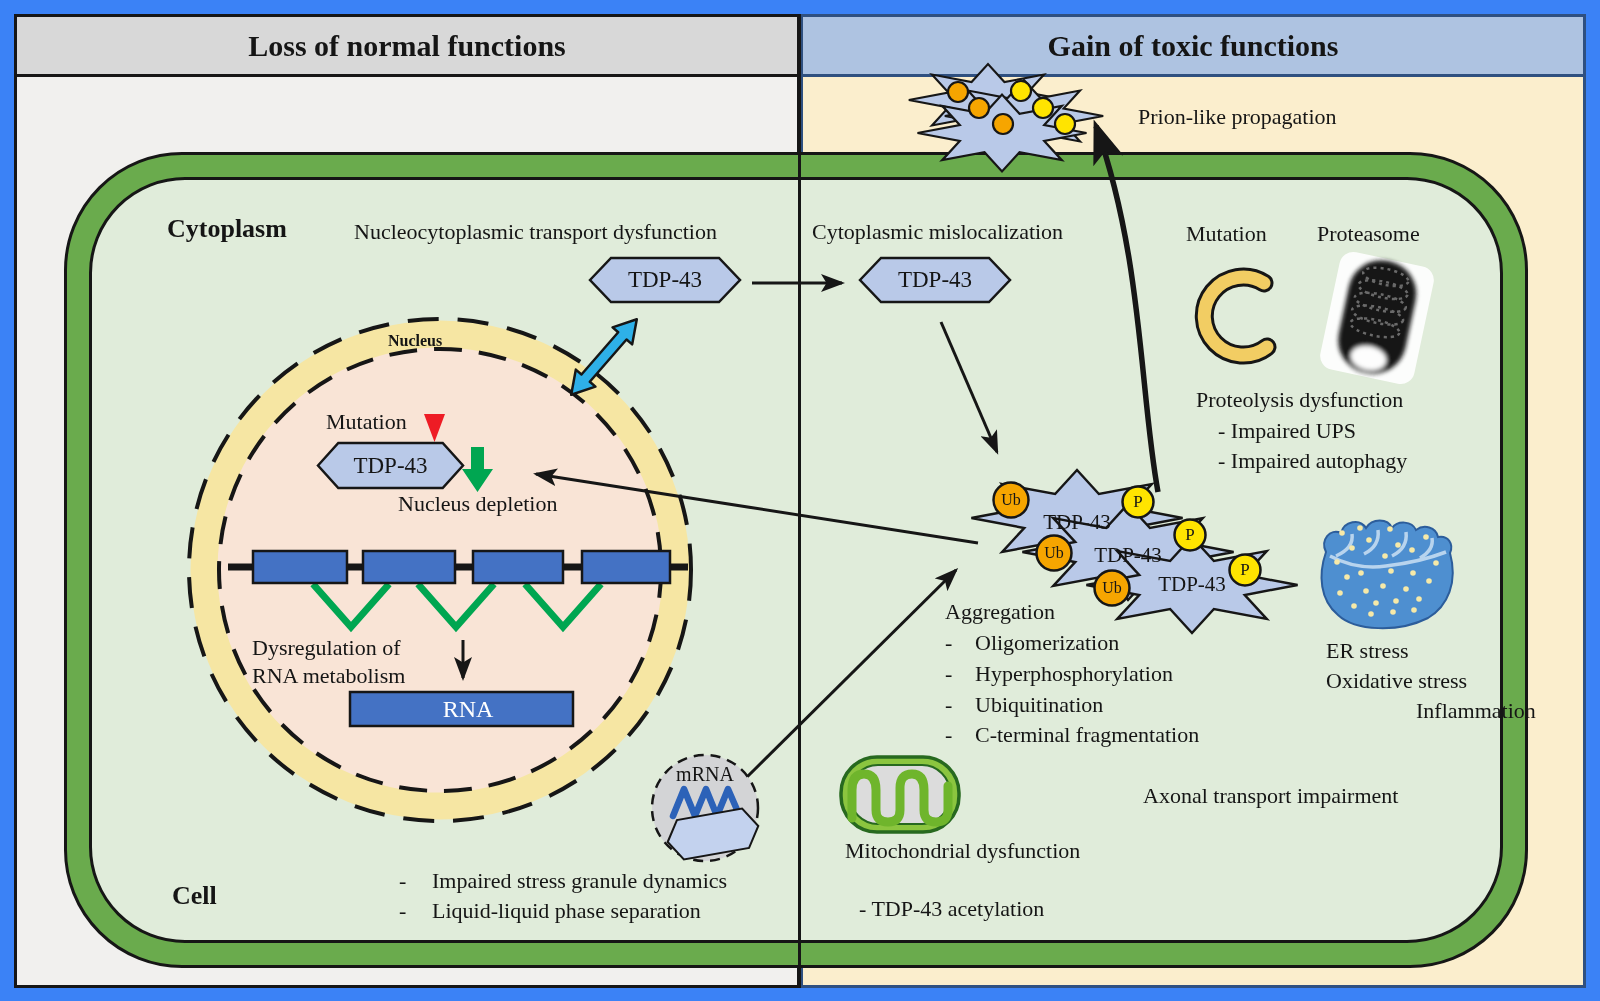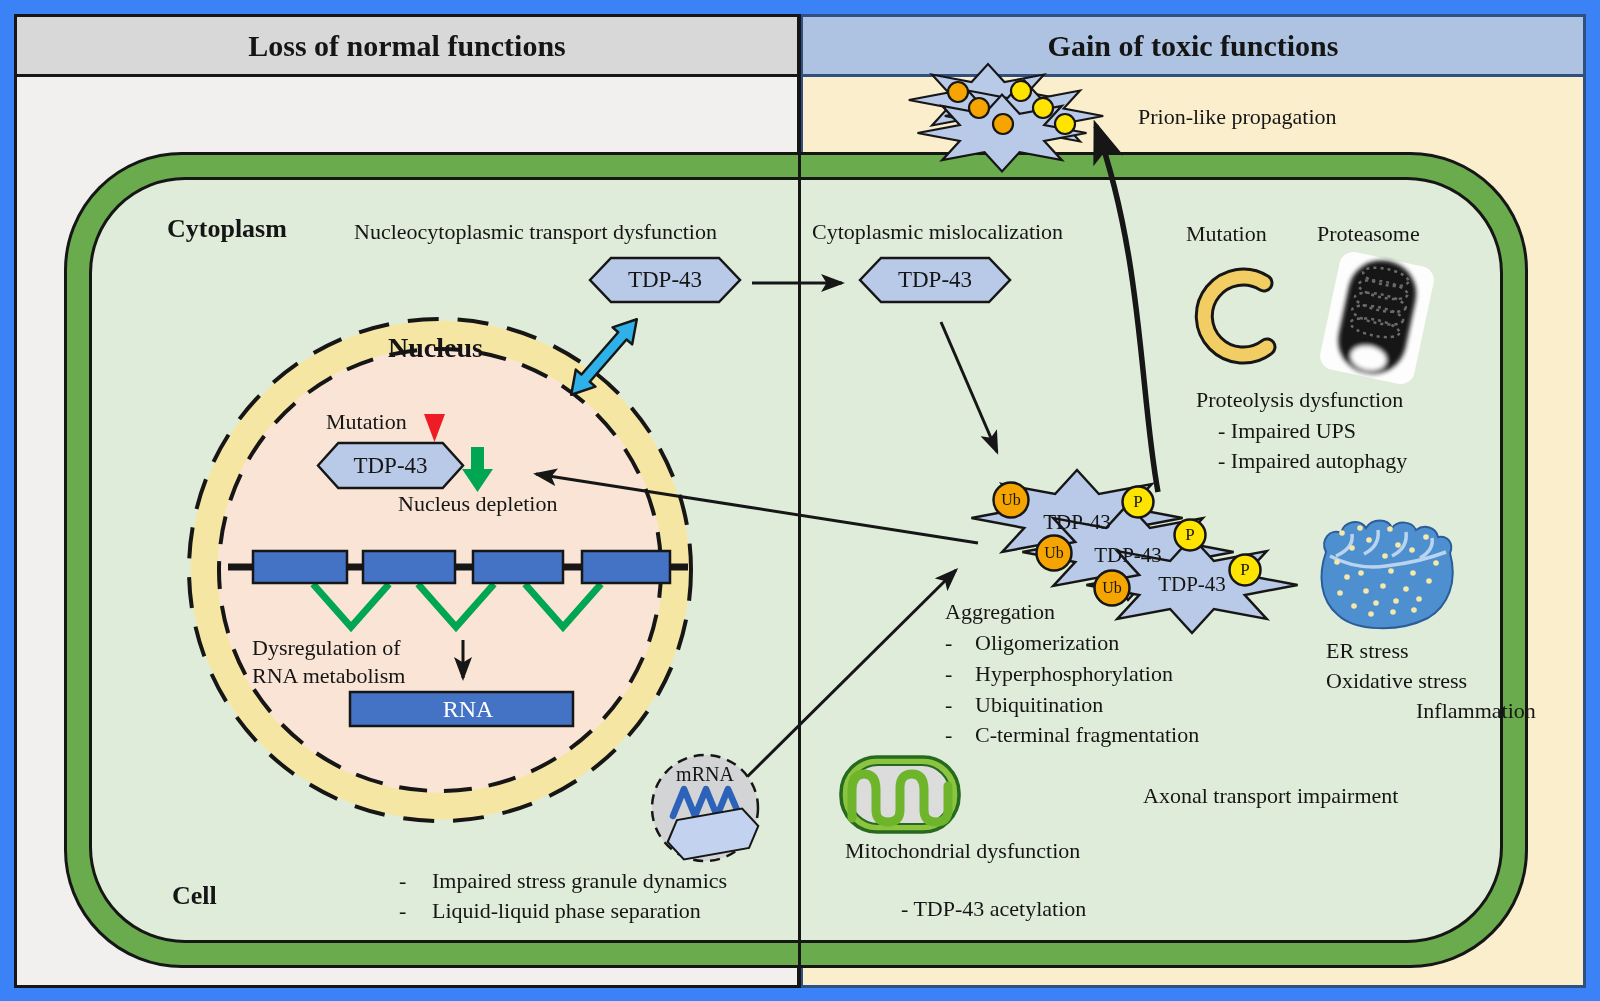--- a/index.html
+++ b/index.html
@@ -198,21 +198,21 @@
     </g>
   </svg>
 
   <div class="t b" style="left:167px; top:213px; font-size:26px;">Cytoplasm</div>
   <div class="t" style="left:354px; top:219px;">Nucleocytoplasmic transport dysfunction</div>
   <div class="t" style="left:812px; top:219px;">Cytoplasmic mislocalization</div>
   <div class="t" style="left:1186px; top:221px;">Mutation</div>
   <div class="t" style="left:1317px; top:221px;">Proteasome</div>
   <div class="t" style="left:1138px; top:104px;">Prion-like propagation</div>
 
-  <div class="t b" style="left:388px; top:331px; font-size:28px;">Nucleus</div>
+  <div class="t b" style="left:388px; top:331px; font-size:16px;">Nucleus</div>
   <div class="t" style="left:326px; top:409px;">Mutation</div>
   <div class="boxtxt" style="left:318px; top:443px; width:145px; height:45px; font-size:23px;">TDP-43</div>
   <div class="t" style="left:398px; top:491px;">Nucleus depletion</div>
   <div class="t" style="left:252px; top:635px;">Dysregulation of</div>
   <div class="t" style="left:252px; top:663px;">RNA metabolism</div>
   <div class="boxtxt" style="left:350px; top:692px; width:223px; height:34px; font-size:24px; color:#ffffff;padding-left:13px;">RNA</div>
 
   <div class="boxtxt" style="left:590px; top:258px; width:150px; height:44px; font-size:23px;">TDP-43</div>
   <div class="boxtxt" style="left:860px; top:258px; width:150px; height:44px; font-size:23px;">TDP-43</div>
 
@@ -249,21 +249,21 @@
   <div class="t" style="left:1218px; top:418px;">- Impaired UPS</div>
   <div class="t" style="left:1218px; top:448px;">- Impaired autophagy</div>
 
   <div class="t" style="left:1326px; top:638px;">ER stress</div>
   <div class="t" style="left:1326px; top:668px;">Oxidative stress</div>
   <div class="t" style="left:1376px; top:698px;margin-left:40px;">Inflammation</div>
 
   <div class="t" style="left:1143px; top:783px;">Axonal transport impairment</div>
 
   <div class="t" style="left:845px; top:838px;">Mitochondrial dysfunction</div>
-  <div class="t" style="left:901px; top:896px;">- TDP-43 acetylation</div>
+  <div class="t" style="left:859px; top:896px;">- TDP-43 acetylation</div>
 
   <div class="boxtxt" style="left:666px; top:762px; width:78px; height:24px; font-size:20px;">mRNA</div>
   <div class="row" style="left:399px; top:868px;">
     <span class="dash" style="width:33px;">-</span>
     <span>Impaired stress granule dynamics</span>
   </div>
   <div class="row" style="left:399px; top:898px;">
     <span class="dash" style="width:33px;">-</span>
     <span>Liquid-liquid phase separation</span>
   </div>

